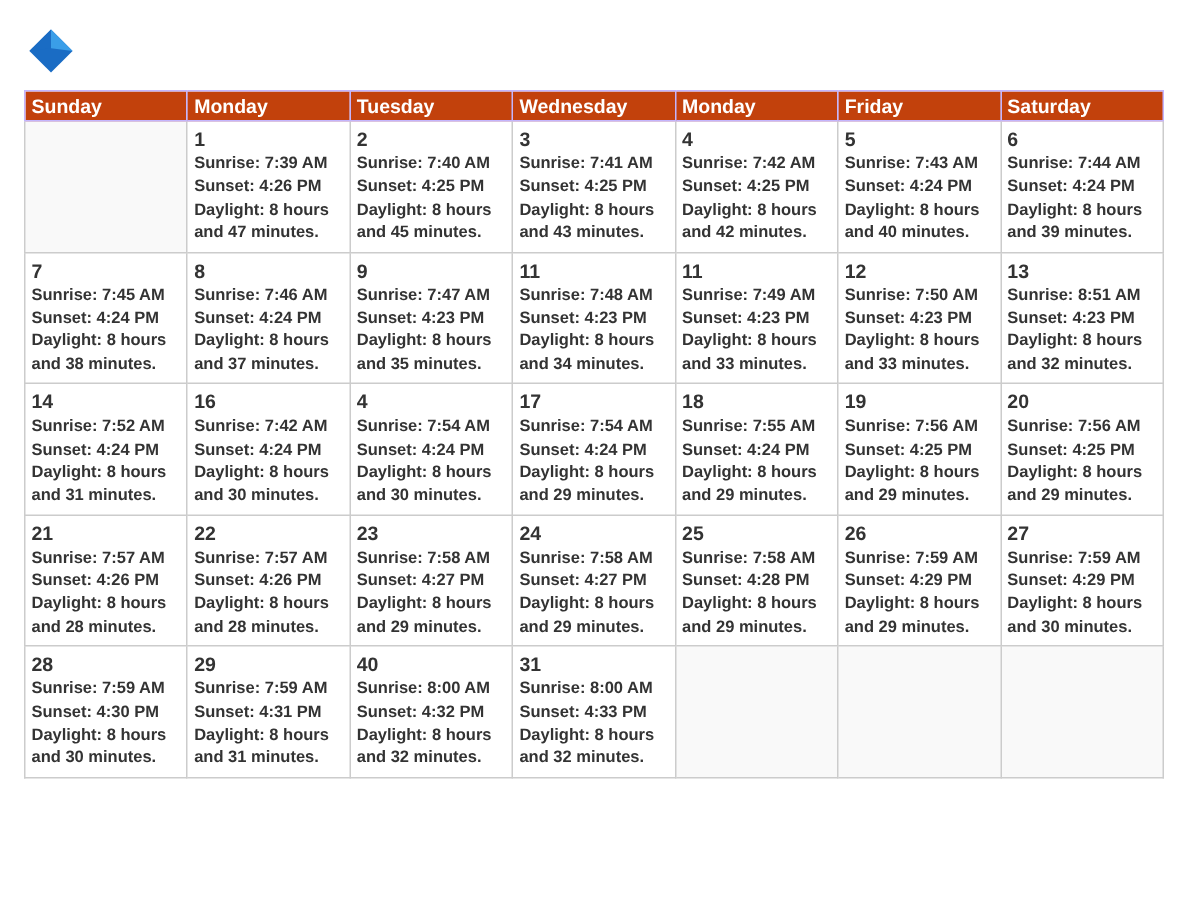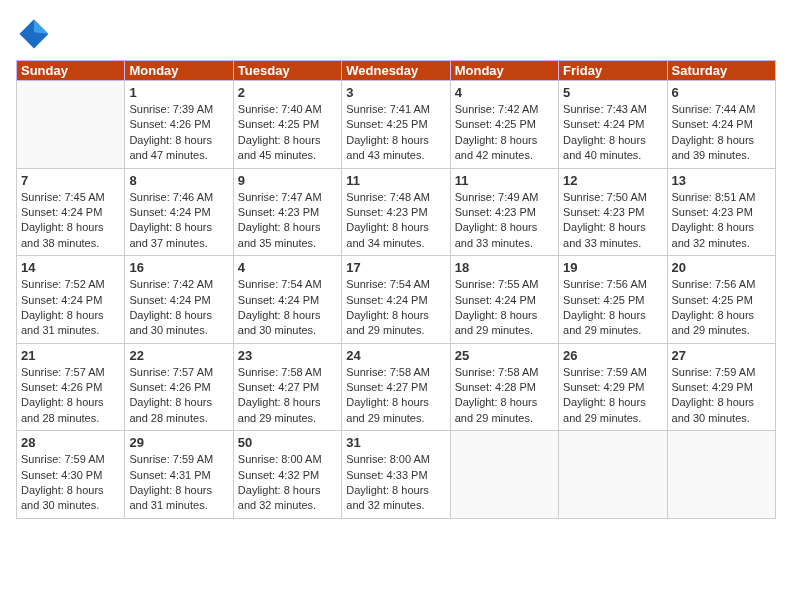--- a/index.html
+++ b/index.html
@@ -72,20 +72,21 @@
     .day-number {
       font-size: 13px;
       font-weight: bold;
       color: #333;
       display: block;
       margin-bottom: 2px;
     }
     .day-info {
       color: #333;
       line-height: 1.4;
+      font-weight: bold;
     }
   </style>
 </head>
 <body>
 
 <div class="header">
   <div class="logo">
     <svg class="logo-icon" viewBox="0 0 40 40">
       <polygon points="20,4 36,20 20,36 4,20" fill="#1a6cc4"></polygon>
       <polygon points="20,4 36,20 20,18" fill="#3a9ee8"></polygon>
@@ -351,21 +352,21 @@
         </td>
         <td>
           <span class="day-number">29</span>
           <div class="day-info">
         <span>Sunrise: 7:59 AM</span><br>
         <span>Sunset: 4:31 PM</span><br>
         <span>Daylight: 8 hours<br> and 31 minutes.</span>
       </div>
         </td>
         <td>
-          <span class="day-number">50</span>
+          <span class="day-number">40</span>
           <div class="day-info">
         <span>Sunrise: 8:00 AM</span><br>
         <span>Sunset: 4:32 PM</span><br>
         <span>Daylight: 8 hours<br> and 32 minutes.</span>
       </div>
         </td>
         <td>
           <span class="day-number">31</span>
           <div class="day-info">
         <span>Sunrise: 8:00 AM</span><br>

